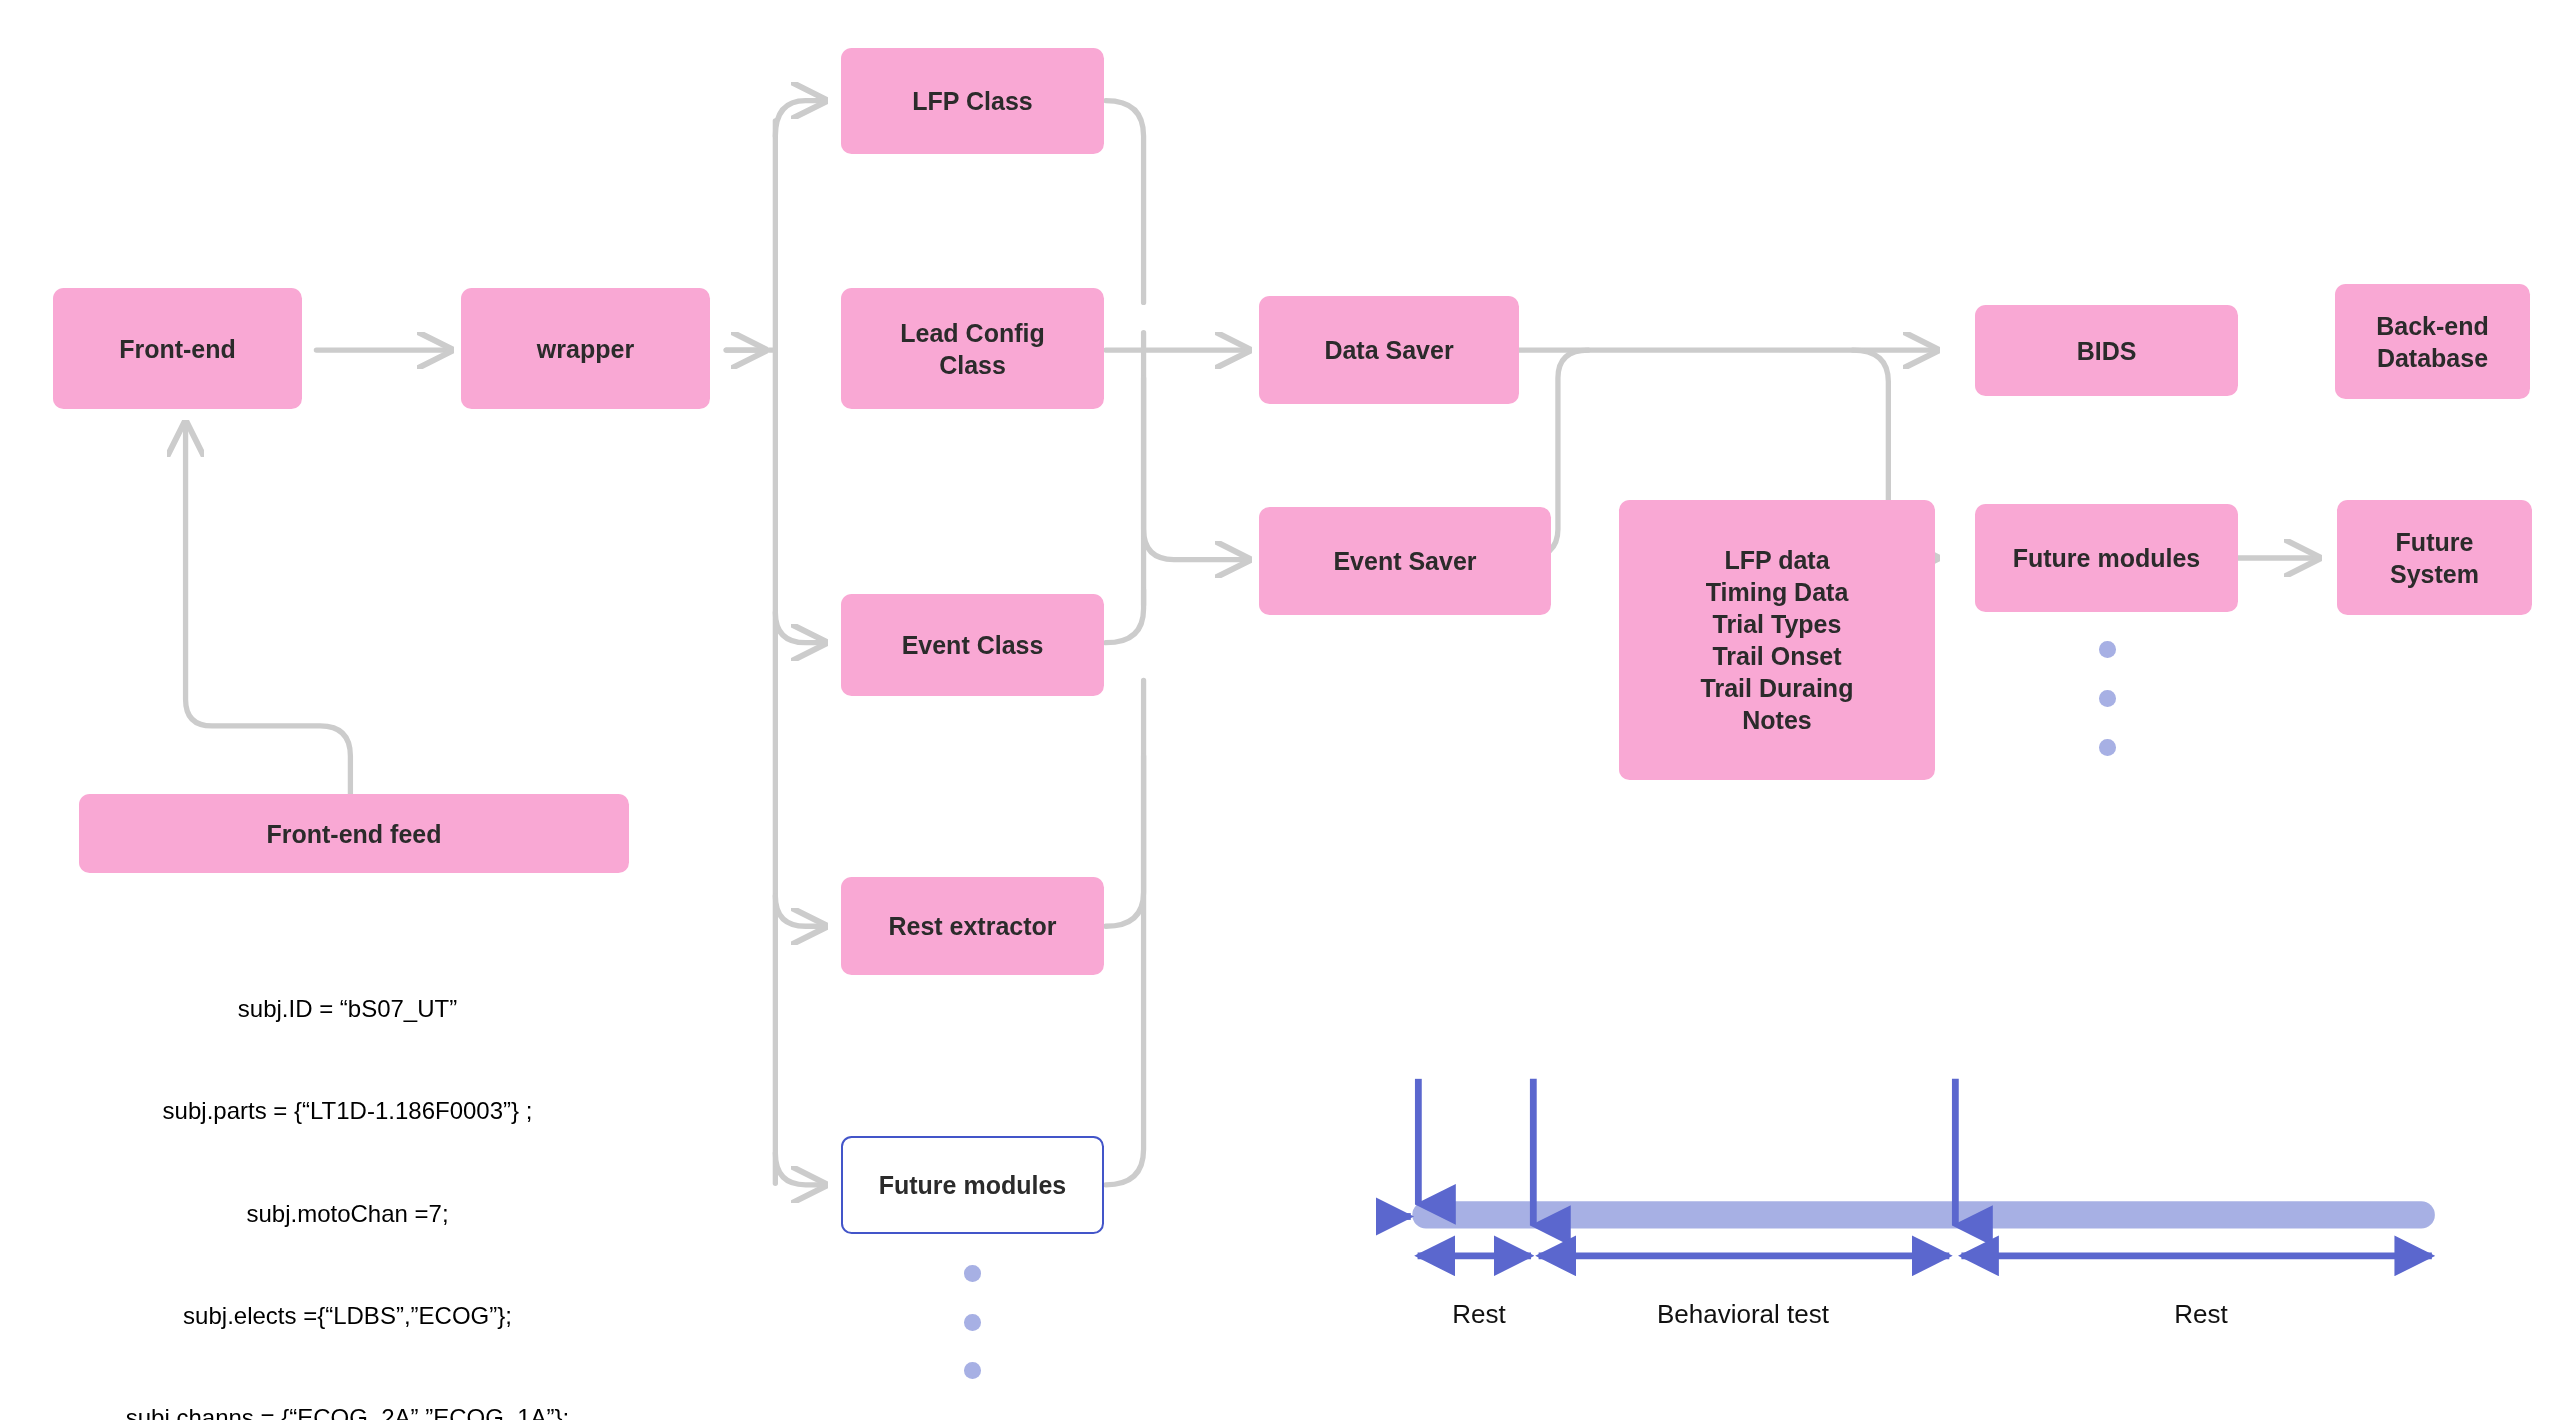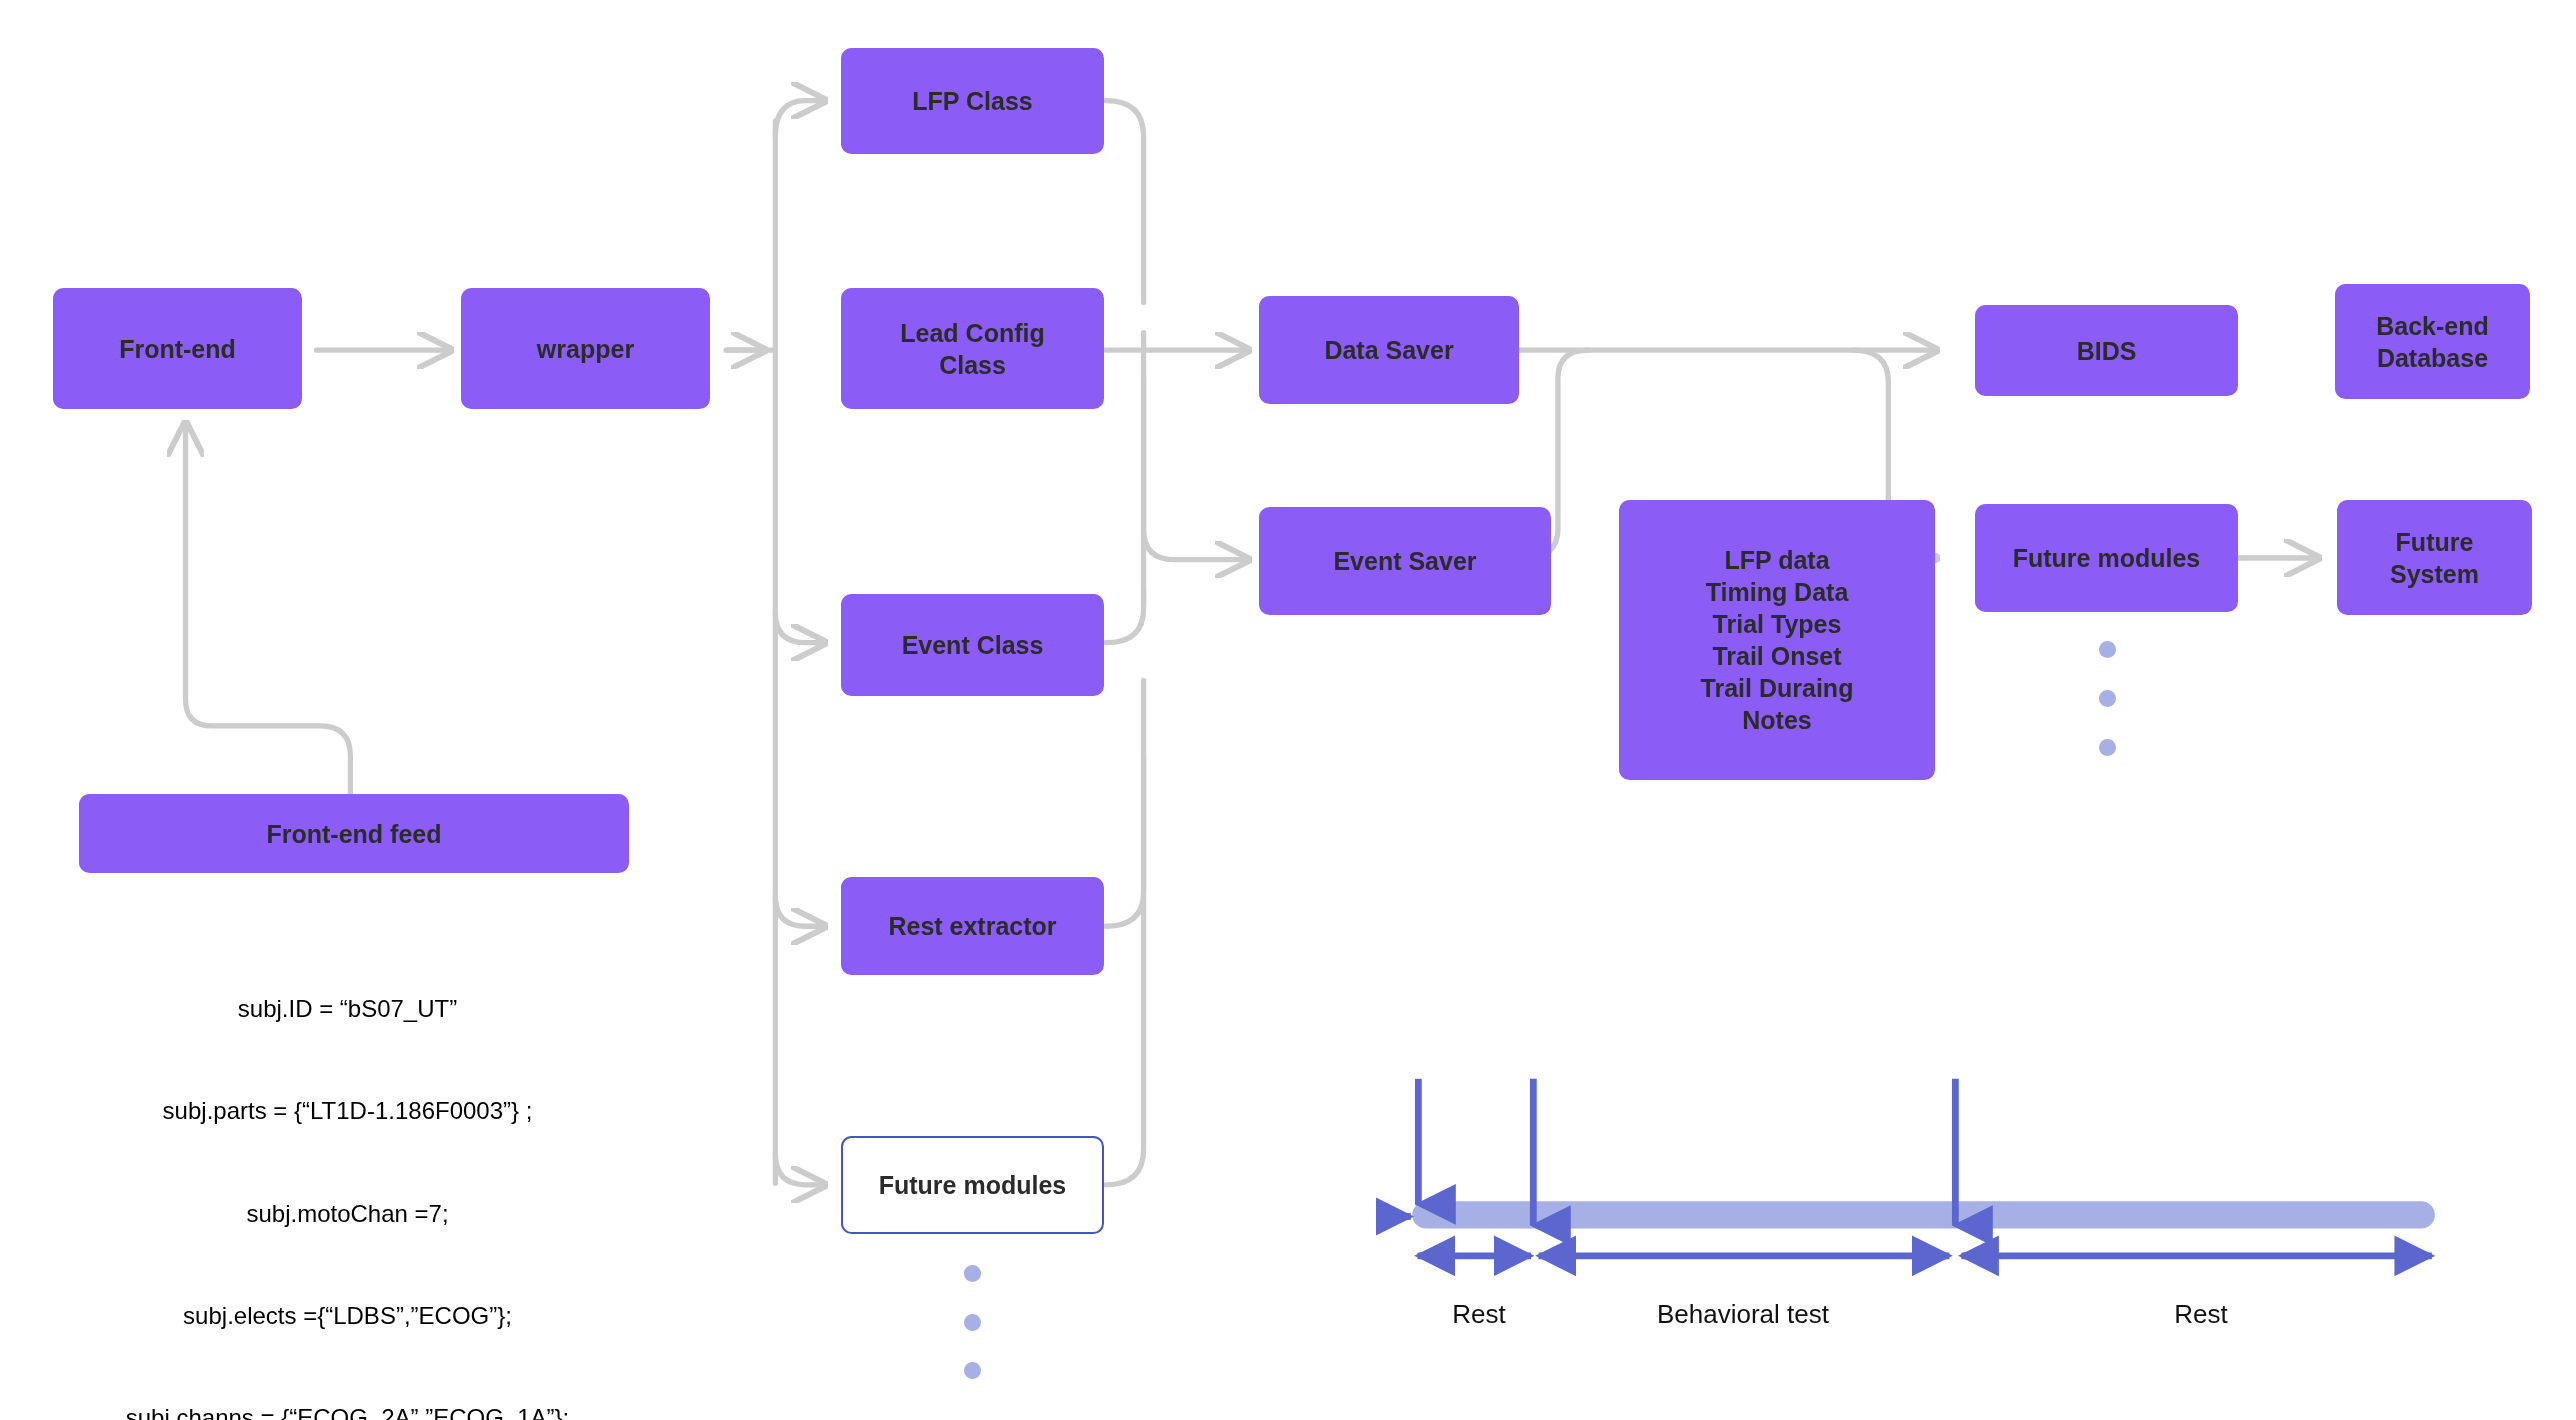--- a/index.html
+++ b/index.html
@@ -18,21 +18,21 @@
   }
   #wires {
     position: absolute;
     left: 0; top: 0;
     width: 2576px;
     height: 1420px;
     pointer-events: none;
   }
   .node {
     position: absolute;
-    background: #8b5cf6;
+    background: #f9a8d4;
     border-radius: 10.6px;
     display: flex;
     align-items: center;
     justify-content: center;
     text-align: center;
     color: #2b2b2b;
     font-weight: bold;
     font-size: 25px;
     line-height: 1.28;
     box-sizing: border-box;

